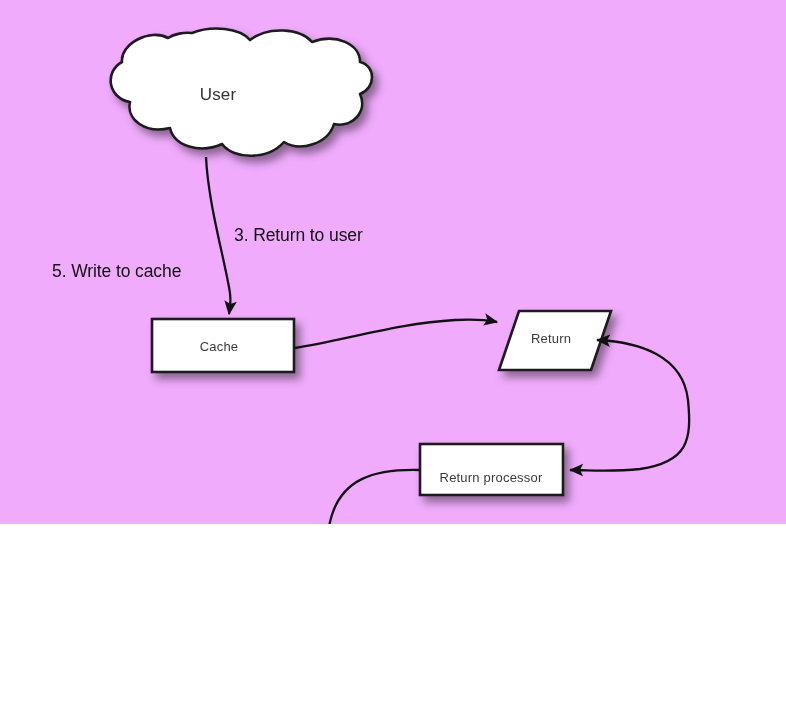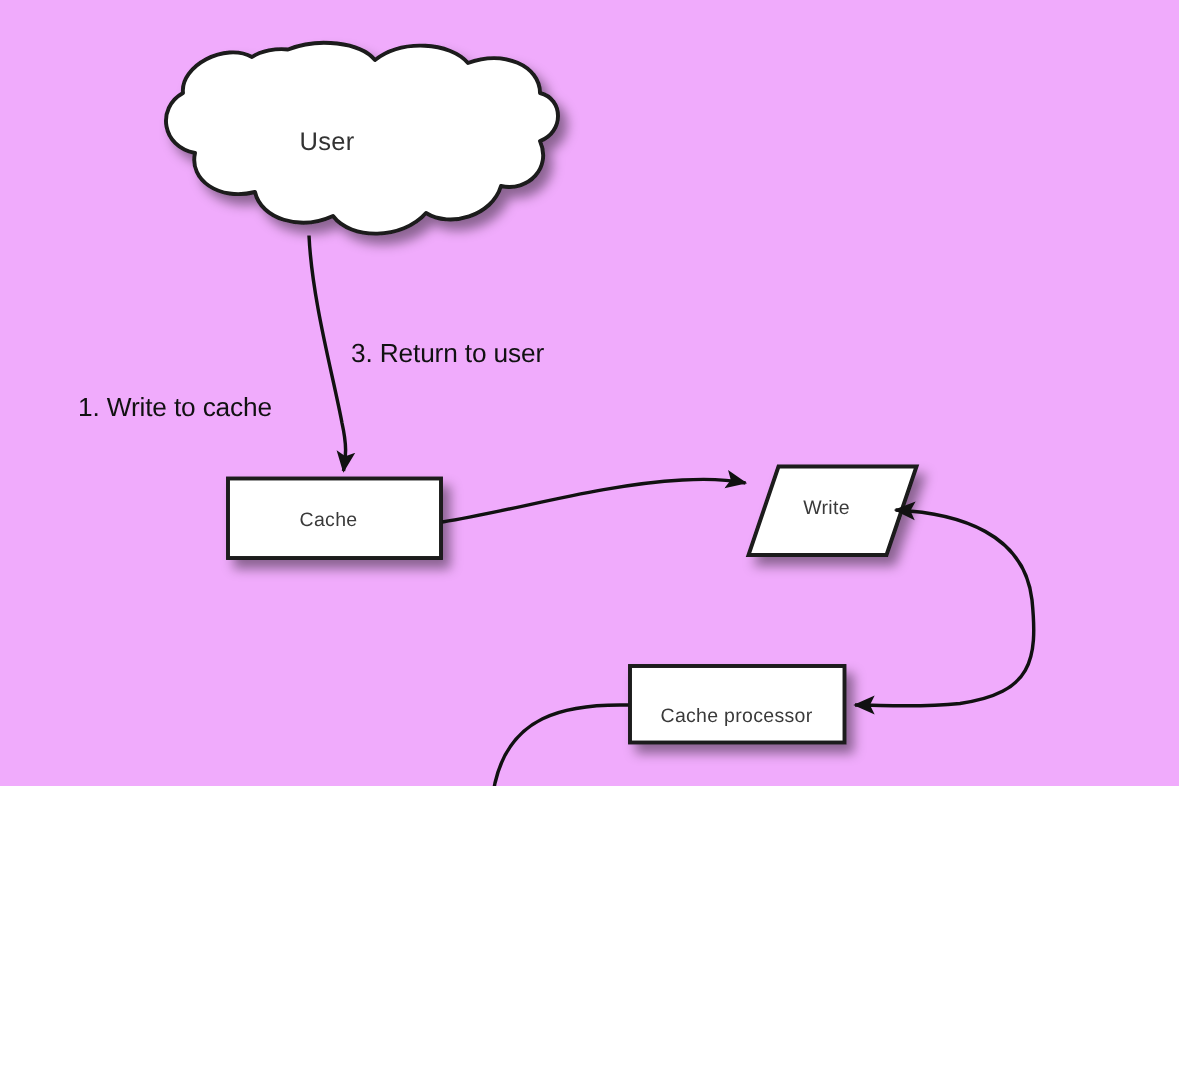--- a/index.html
+++ b/index.html
@@ -101,25 +101,25 @@
 
     <path d="M 597 340 C 640 342, 683 356, 688 400 C 692 440, 688 462, 640 469 C 610 472, 590 470, 570 470" fill="none" stroke="#111111" stroke-width="2.3" marker-start="url(#arrowhead-start)" marker-end="url(#arrowhead)"></path>
 
     <path d="M 419 470 C 375 469, 340 478, 330 522 C 324 552, 325 578, 326 600" fill="none" stroke="#111111" stroke-width="2.3" marker-end="url(#arrowhead)"></path>
   </svg>
 
   <div class="node-label big" style="left:218px; top:95px;">User</div>
 
   <div class="node-label" style="left:219px; top:346px;">Cache</div>
 
-  <div class="node-label" style="left:551px; top:338px;">Write</div>
+  <div class="node-label" style="left:551px; top:338px;">Return</div>
 
-  <div class="node-label" style="left:491px; top:477px;">Cache processor</div>
+  <div class="node-label" style="left:491px; top:477px;">Return processor</div>
 
   <div class="node-label" style="left:326px; top:654px;text-align:right;">DB</div>
 
-  <div class="edge-label" style="left:52px; top:261px;">1. Write to cache</div>
+  <div class="edge-label" style="left:52px; top:261px;">5. Write to cache</div>
 
 
   <div class="edge-label" style="left:234px; top:225px;">3. Return to user</div>
 
 
 </div>
 
 </body></html>

